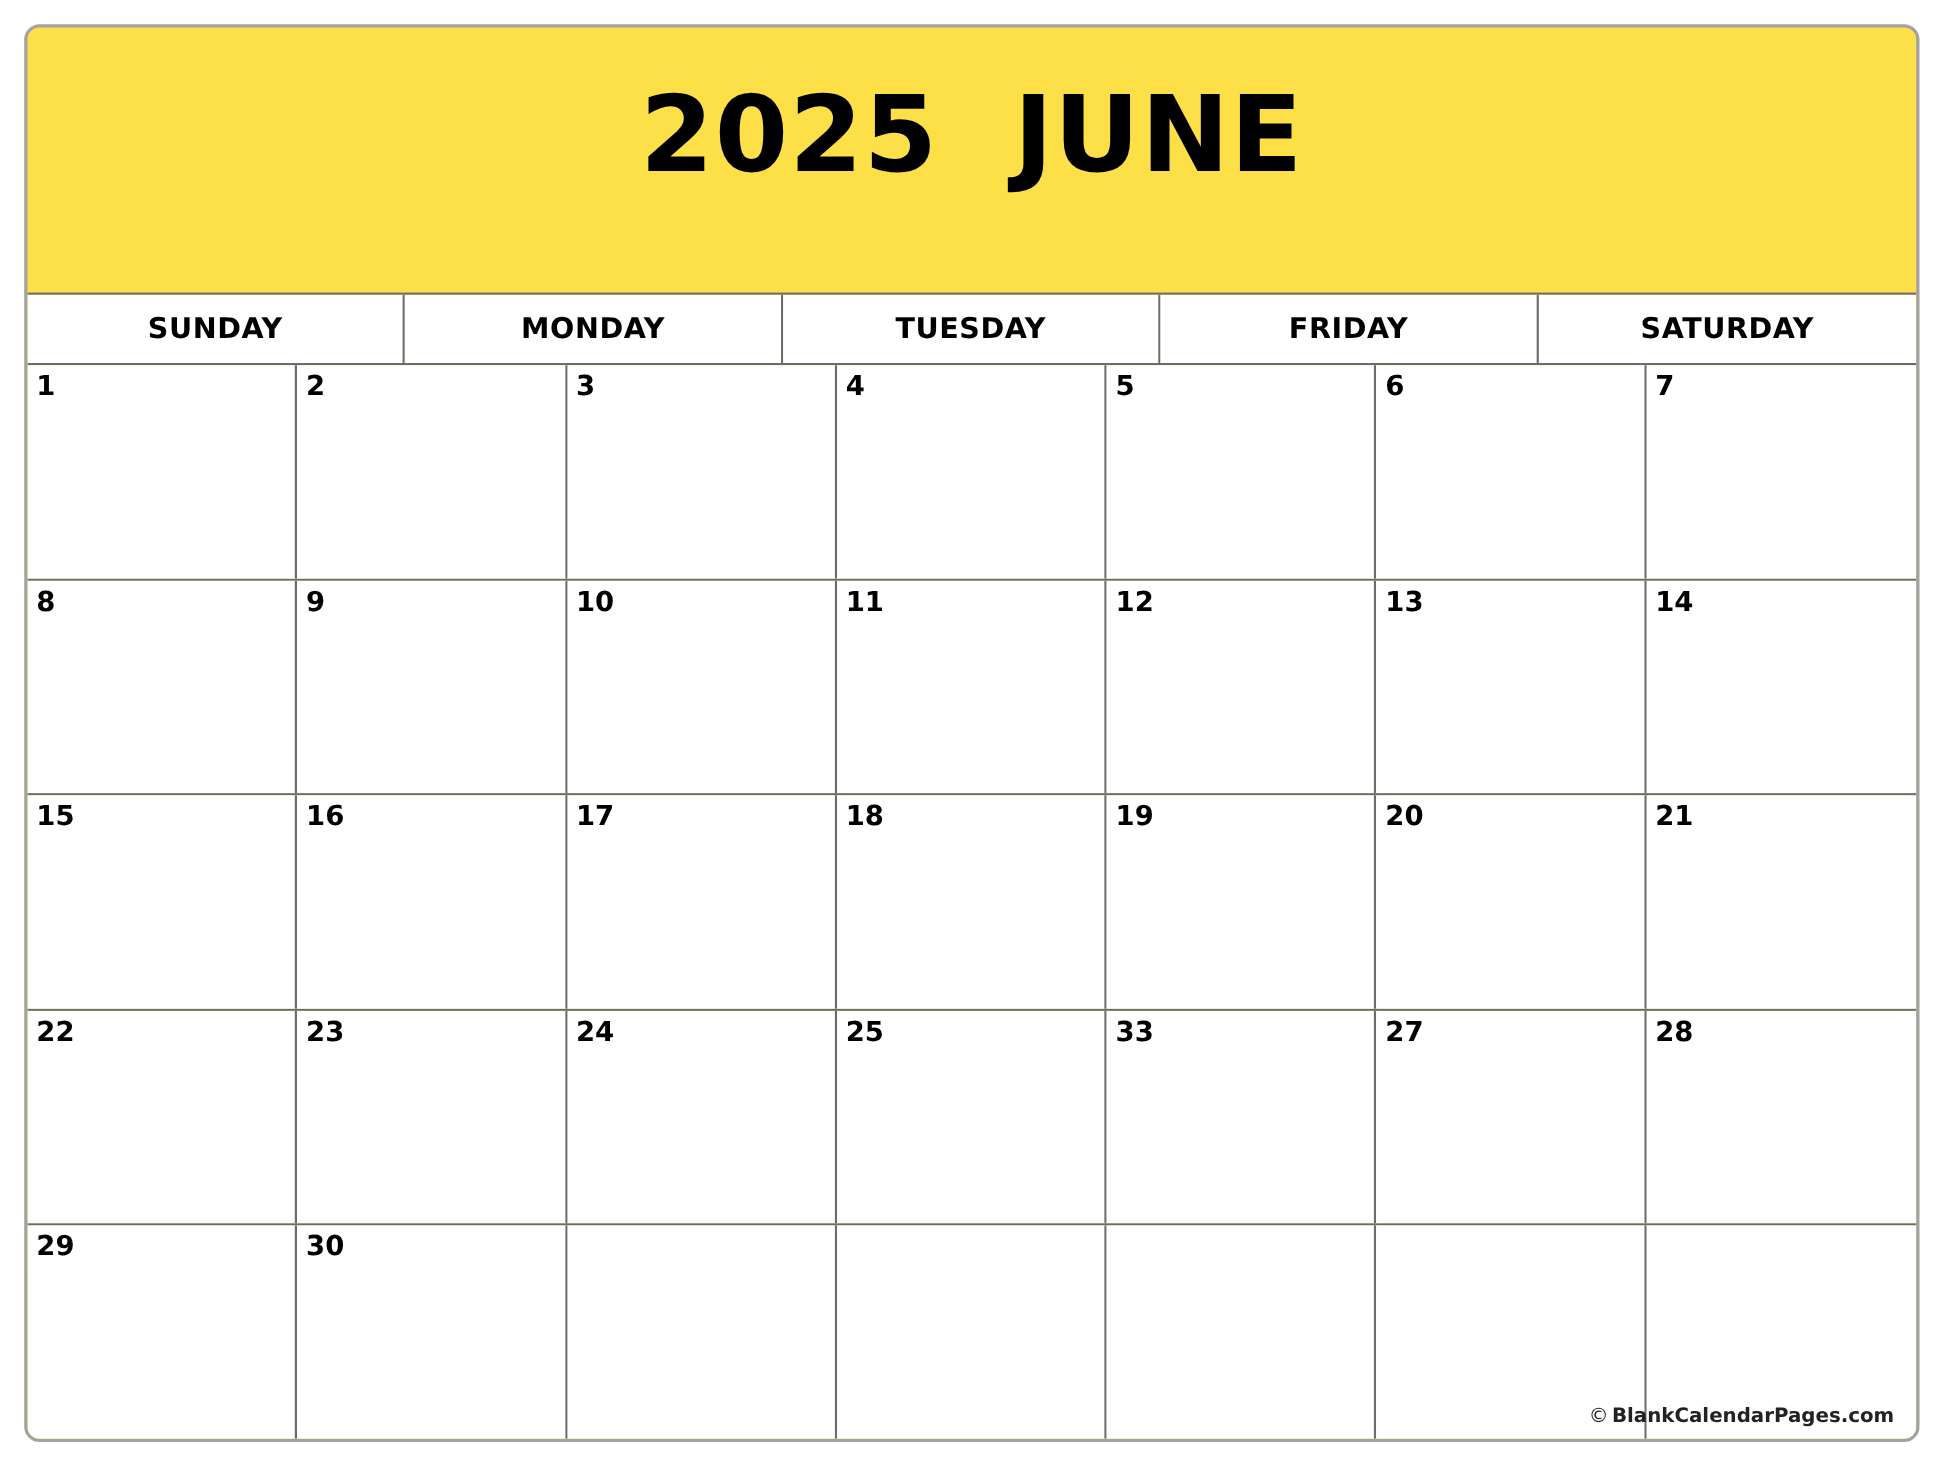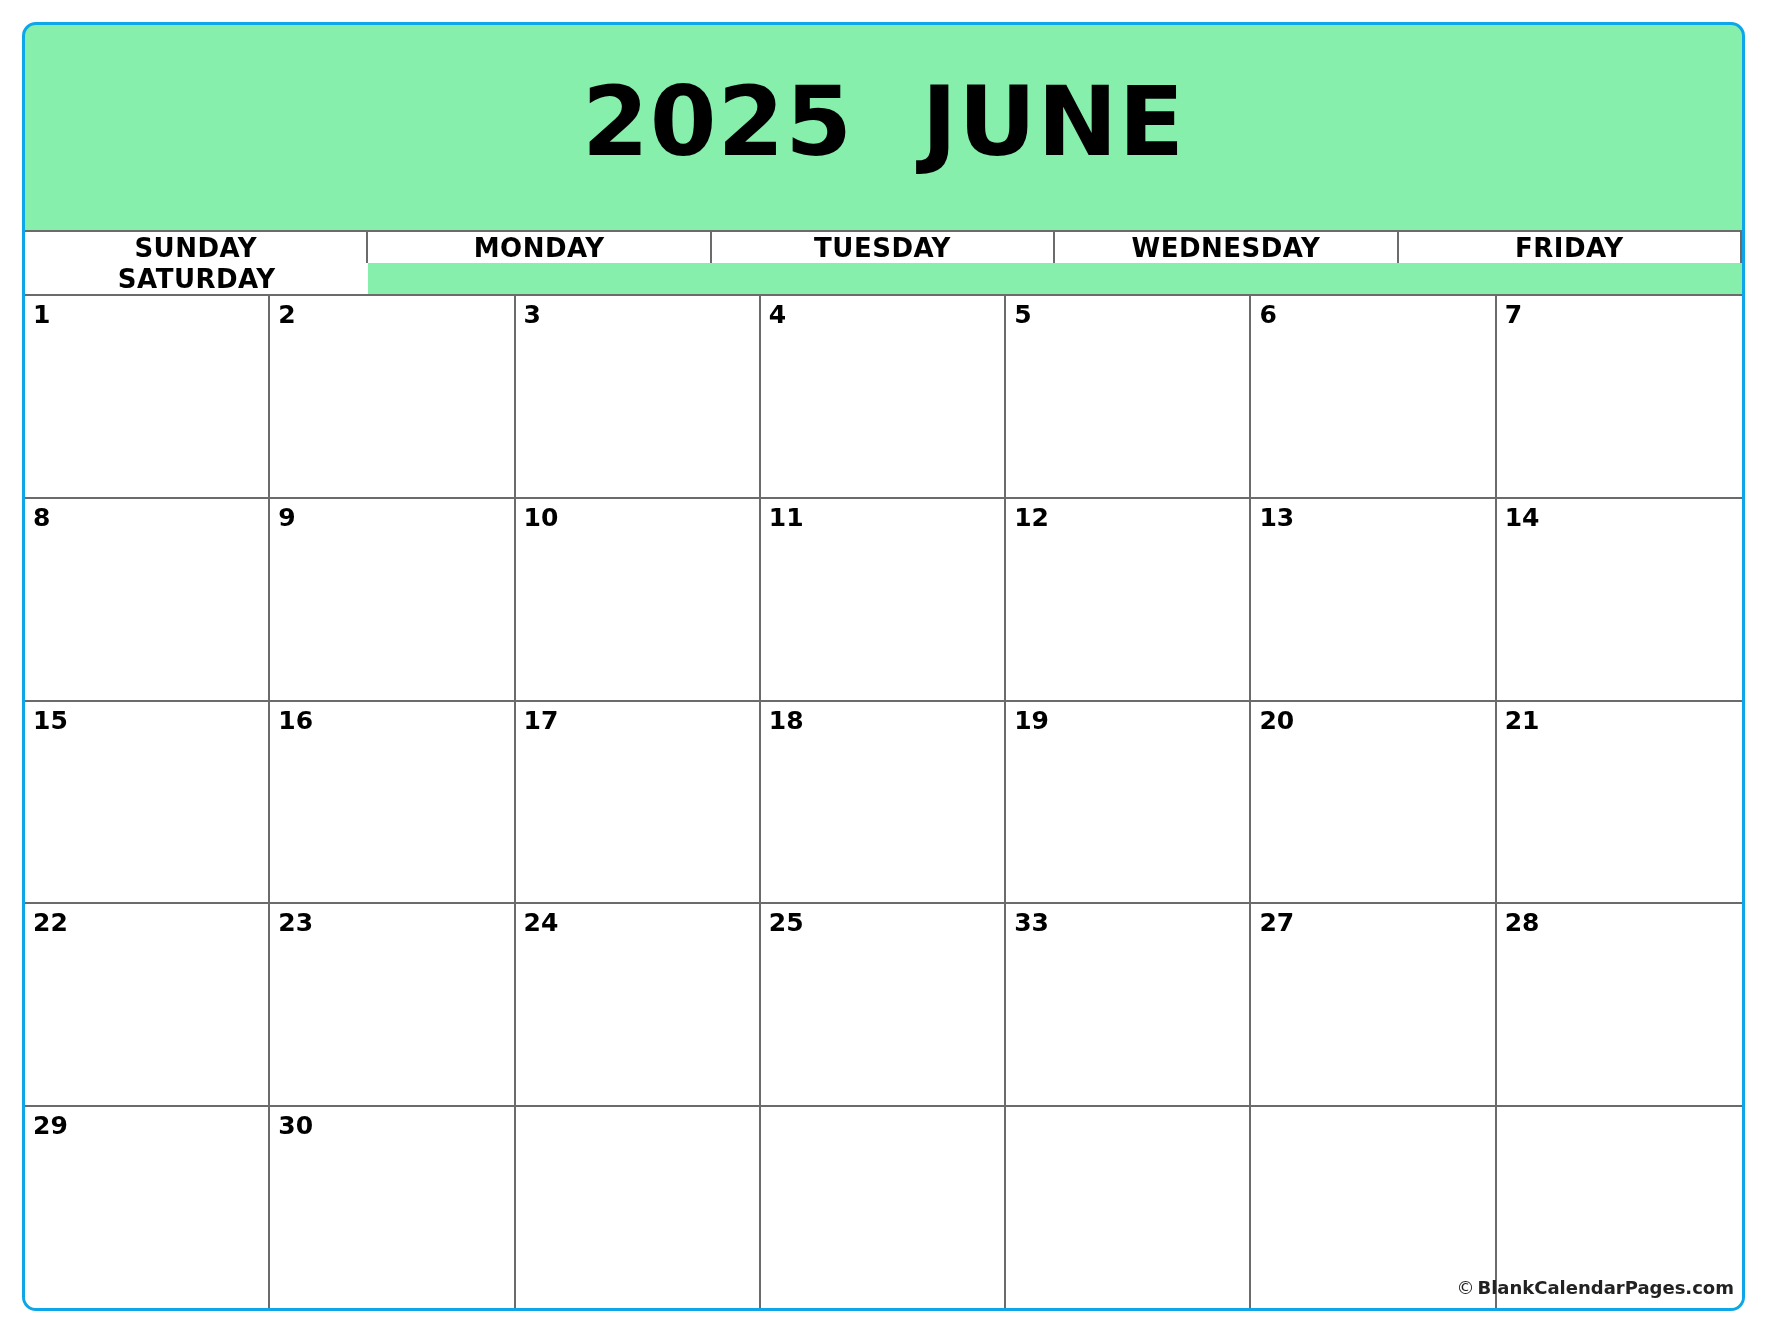--- a/index.html
+++ b/index.html
@@ -21,26 +21,27 @@
     box-sizing: border-box;
     padding: 22px 22px 22px 22px;
     background: #ffffff;
   }
 
   .calendar-frame {
     position: relative;
     width: 100%;
     height: 100%;
     box-sizing: border-box;
-    border: 3px solid #0ea5e9;
+    border: 3px solid #a3a3a3;
     border-radius: 14px;
-    background: #86efac;
+    background: #fde047;
     overflow: hidden;
     display: flex;
     flex-direction: column;
+    gap: 36px;
   }
 
   
   .calendar-title {
     flex: 0 0 205px;
     display: flex;
     align-items: center;
     justify-content: center;
     box-sizing: border-box;
     padding-bottom: 12px;
@@ -110,21 +111,21 @@
     font-family: "DejaVu Sans", sans-serif;
     font-weight: bold;
     font-size: 25px;
     line-height: 1;
     color: #000000;
   }
 
   
   .credit {
     position: absolute;
-    right: 8px;
+    right: 20px;
     bottom: 10px;
     font-family: "DejaVu Sans", sans-serif;
     font-size: 18px;
     font-weight: bold;
     color: #222222;
     white-space: nowrap;
   }
   .credit .credit-mark { font-weight: normal; margin-right: 3px; }
 </style>
 </head>
@@ -139,21 +140,20 @@
         <span class="title-month">JUNE</span>
       </div>
     </div>
 
     <div class="calendar-grid">
 
       <div class="weekday-row">
         <div class="weekday-cell">SUNDAY</div>
         <div class="weekday-cell">MONDAY</div>
         <div class="weekday-cell">TUESDAY</div>
-        <div class="weekday-cell">WEDNESDAY</div>
         <div class="weekday-cell">FRIDAY</div>
         <div class="weekday-cell">SATURDAY</div>
       </div>
 
       <div class="week-row">
         <div class="day-cell">
             <span class="day-number">1</span>
           </div>
         <div class="day-cell">
             <span class="day-number">2</span>

